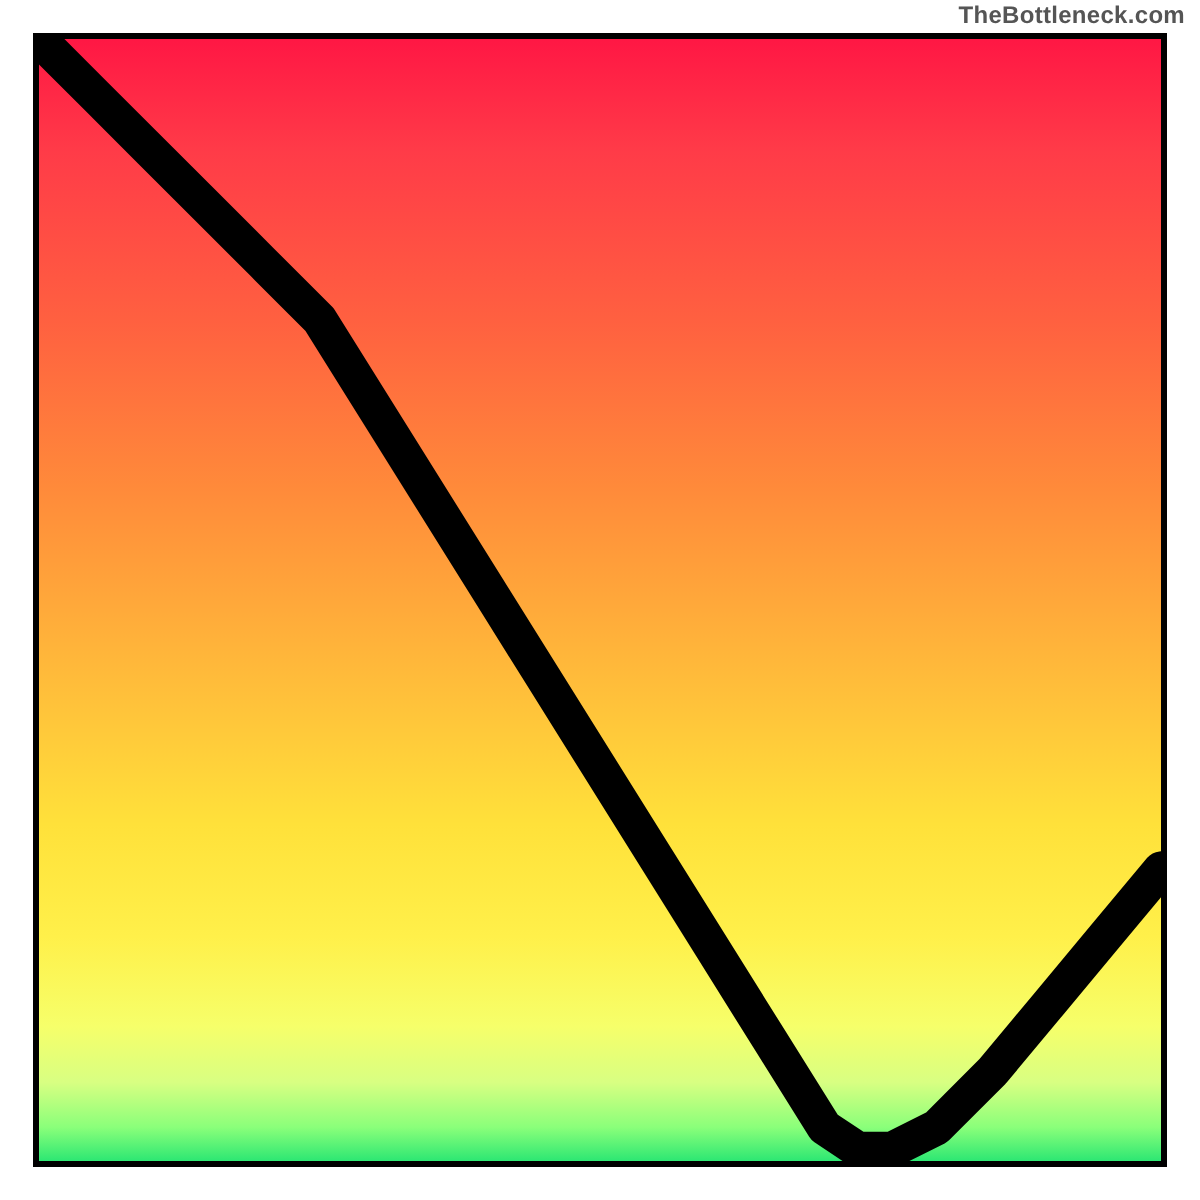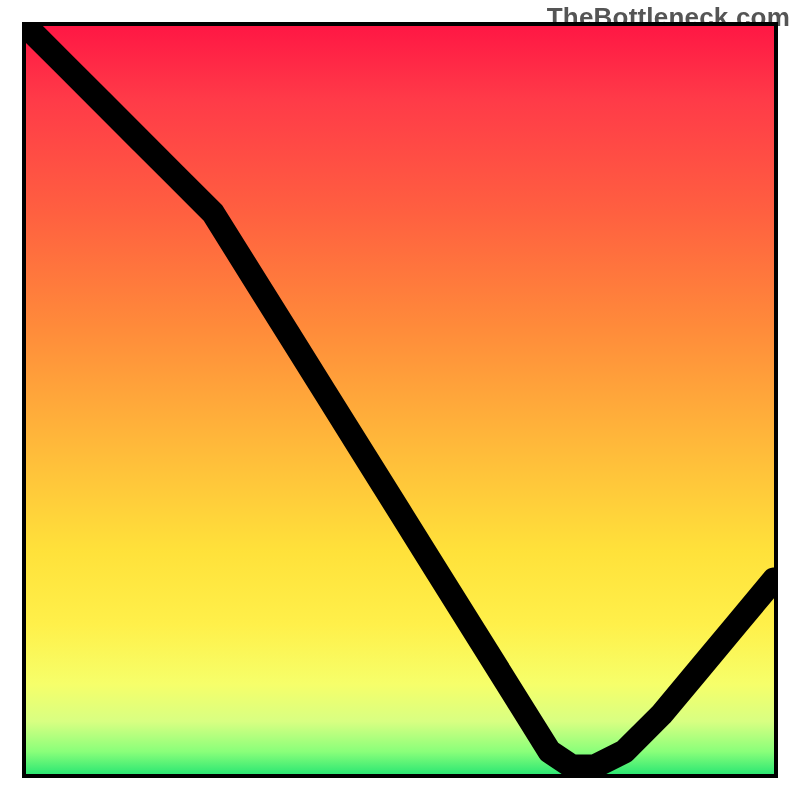--- a/index.html
+++ b/index.html
@@ -58,21 +58,21 @@
   }
   .marker {
     fill: #e07a7a;
     stroke: none;
   }
   .watermark {
     position: absolute;
     top: 2px;
     right: 10px;
     font-family: Arial, Helvetica, sans-serif;
-    font-size: 26px;
+    font-size: 16px;
     font-weight: 700;
     color: #555;
     letter-spacing: 0.2px;
   }
 </style>
 </head>
 <body>
 
 <div class="container">
 

